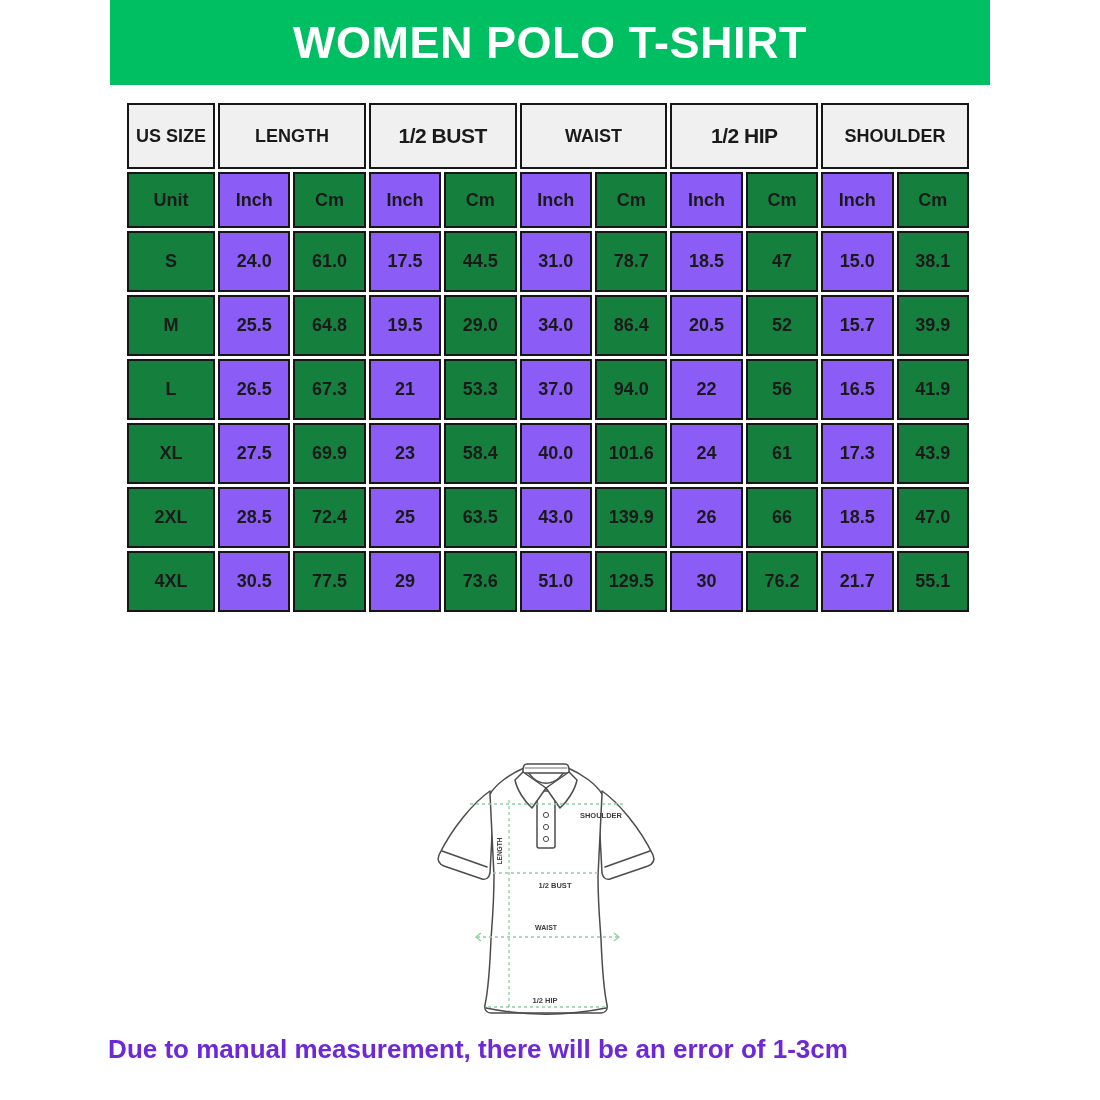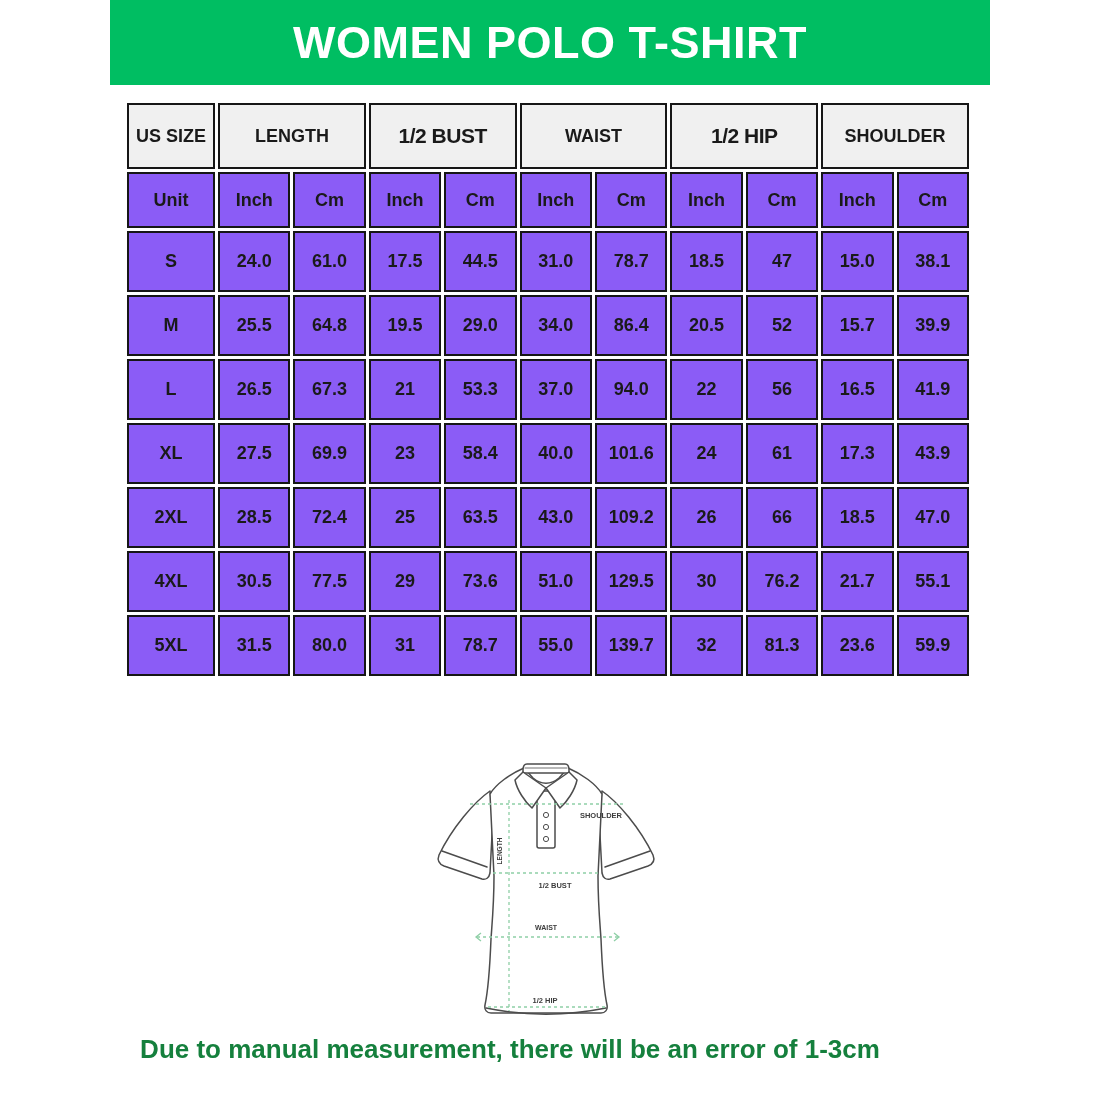--- a/index.html
+++ b/index.html
@@ -24,28 +24,28 @@
   .size-table col.col-size{width:88px;}
   .size-table col.col-val{width:auto;}
   .size-table th,.size-table td{
     border:2px solid #161616;text-align:center;vertical-align:middle;
     font-weight:bold;font-size:18px;padding:0;color:#1a1a1a;
   }
   .size-table thead tr.group-row th{height:62px;background:#f0f0f0;font-size:18px;margin-left:47px;}
   .size-table thead tr.group-row th.emph{font-size:21px;font-weight:900;letter-spacing:-0.5px;}
   .size-table thead tr.unit-row th{height:52px;}
   .size-table tbody td{height:57px;}
-  .c-even{background:#8b5cf6;}
+  .c-even{background:#15803d;}
   .c-odd{background:#8b5cf6;}
   
   .diagram{position:absolute;left:430px;top:758px;width:240px;height:272px;}
   
   .disclaimer{
     position:absolute;left:0;top:1034px;width:956px;text-align:center;
-    color:#15803d;font-size:26px;font-weight:bold;margin-left:32px;
+    color:#6d28d9;font-size:26px;font-weight:bold;
   }
 </style>
 </head>
 <body>
 
 <div id="page">
 
   <div class="banner">
     <h1>WOMEN POLO T-SHIRT</h1>
   </div>
@@ -140,52 +140,39 @@
           <td class="c-odd">17.3</td>
           <td class="c-even">43.9</td>
         </tr>
         <tr>
           <td class="c-even">2XL</td>
           <td class="c-odd">28.5</td>
           <td class="c-even">72.4</td>
           <td class="c-odd">25</td>
           <td class="c-even">63.5</td>
           <td class="c-odd">43.0</td>
-          <td class="c-even">109.2</td>
+          <td class="c-even">139.9</td>
           <td class="c-odd">26</td>
           <td class="c-even">66</td>
           <td class="c-odd">18.5</td>
           <td class="c-even">47.0</td>
         </tr>
         <tr>
           <td class="c-even">4XL</td>
           <td class="c-odd">30.5</td>
           <td class="c-even">77.5</td>
           <td class="c-odd">29</td>
           <td class="c-even">73.6</td>
           <td class="c-odd">51.0</td>
           <td class="c-even">129.5</td>
           <td class="c-odd">30</td>
           <td class="c-even">76.2</td>
           <td class="c-odd">21.7</td>
           <td class="c-even">55.1</td>
         </tr>
-        <tr>
-          <td class="c-even">5XL</td>
-          <td class="c-odd">31.5</td>
-          <td class="c-even">80.0</td>
-          <td class="c-odd">31</td>
-          <td class="c-even">78.7</td>
-          <td class="c-odd">55.0</td>
-          <td class="c-even">139.7</td>
-          <td class="c-odd">32</td>
-          <td class="c-even">81.3</td>
-          <td class="c-odd">23.6</td>
-          <td class="c-even">59.9</td>
-        </tr>
       </tbody>
   </table>
 
   <svg class="diagram" viewBox="0 0 240 272" xmlns="http://www.w3.org/2000/svg">
     <g stroke="#4c4c4c" stroke-width="1.5" fill="#ffffff" stroke-linejoin="round" stroke-linecap="round">
 
       <path d="M60,33 C44,44 22,70 9,97 C7,102 9,106 14,108 L52,121 C56,122 59,120 60,115 L63,58 Z"></path>
       <path d="M172,33 C188,44 210,70 223,97 C225,102 223,106 218,108 L180,121 C176,122 173,120 172,115 L169,58 Z"></path>
 
       <path d="M12,93 L57,109" fill="none"></path>

